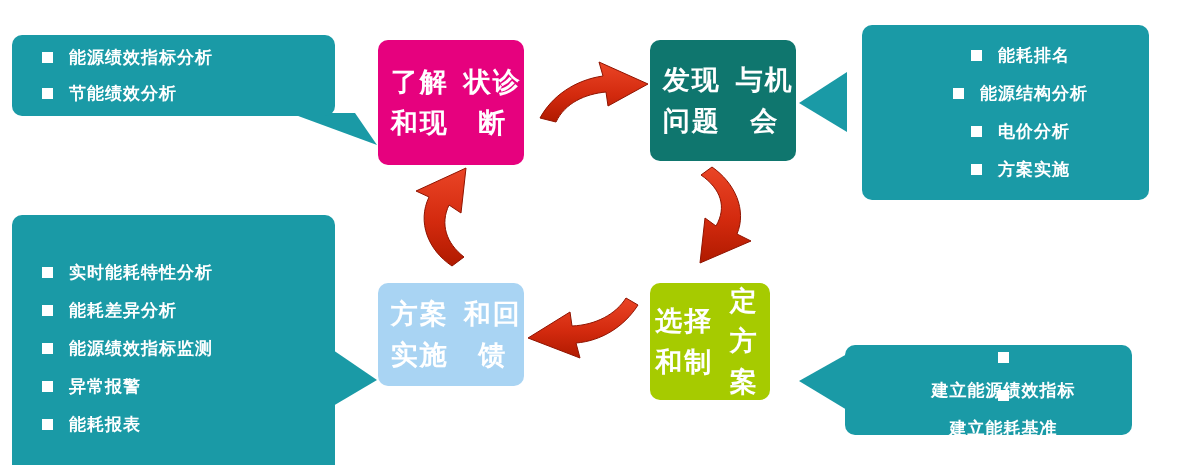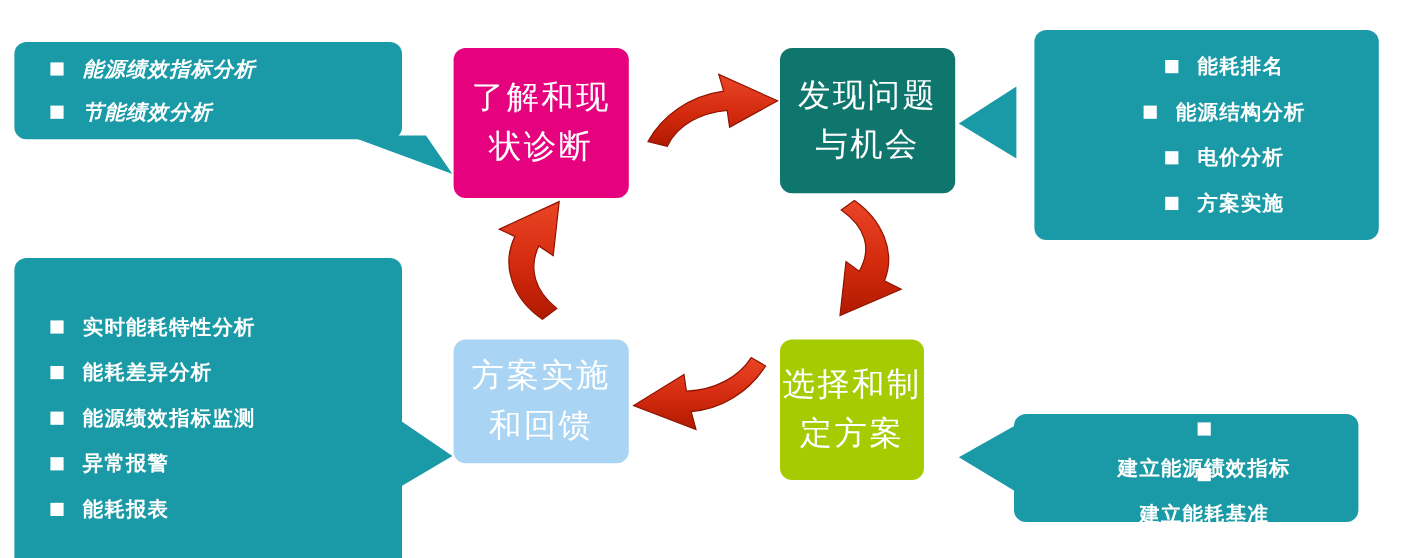--- a/index.html
+++ b/index.html
@@ -7,22 +7,22 @@
   body { font-family:"DejaVu Sans","Liberation Sans",sans-serif; }
   .canvas {
     position:relative; width:1189px; height:465px;
     background:#ffffff; overflow:hidden;
   }
   .svg-layer { position:absolute; left:0; top:0; width:1189px; height:465px; }
 
   
   .step {
     position:absolute; border-radius:10px; color:#ffffff;
-    font-weight:normal; font-size:27px; letter-spacing:2px;
-    display:flex; flex-direction:column; align-items:center; justify-content:center;
+    font-weight:bold; font-size:27px; letter-spacing:2px;
+    display:flex; flex-direction:row; align-items:center; justify-content:center;
     text-align:center; line-height:1.5;
   }
   .step-diagnose  { left:378px; top:40px;  width:146px; height:125px; background:#e6017e; }
   .step-discover  { left:650px; top:40px;  width:146px; height:121px; background:#0f766e; }
   .step-implement { left:378px; top:283px; width:146px; height:103px; background:#a9d4f3; }
   .step-plan      { left:650px; top:283px; width:120px; height:117px; background:#a6cb00; }
 
   
   .callout {
     position:absolute; background:#1a9aa6; border-radius:10px; color:#ffffff;
@@ -31,21 +31,21 @@
   }
   .callout-tl { left:12px;  top:35px;  width:323px; height:81px; }
   .callout-tr { left:862px; top:25px;  width:287px; height:175px;align-items:center; }
   .callout-bl { left:12px;  top:215px; width:323px; height:266px; }
   .callout-br { left:845px; top:345px; width:287px; height:90px; }
 
   .bullet-row {
     display:flex; align-items:center; gap:16px;
     height:38px; font-size:17px; font-weight:bold; letter-spacing:1px;
   }
-  .callout-tl .bullet-row { height:36px;font-style:italic; }
+  .callout-tl .bullet-row { height:36px; }
   .callout-br .bullet-row { height:38px;flex-direction:column; }
   .bullet {
     width:11px; height:11px; background:#ffffff; flex:0 0 11px; display:inline-block;
   }
 </style>
 </head>
 <body>
 
 <div class="canvas">
 

